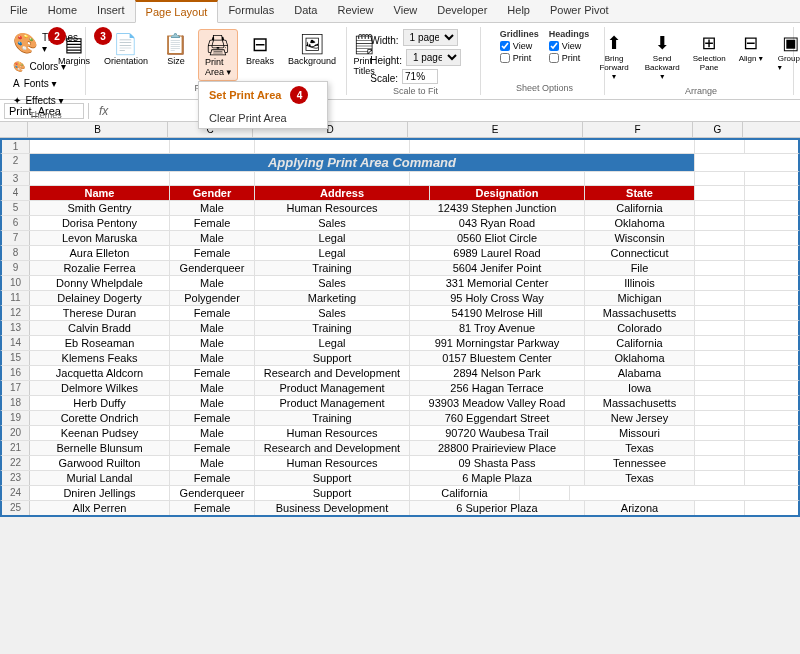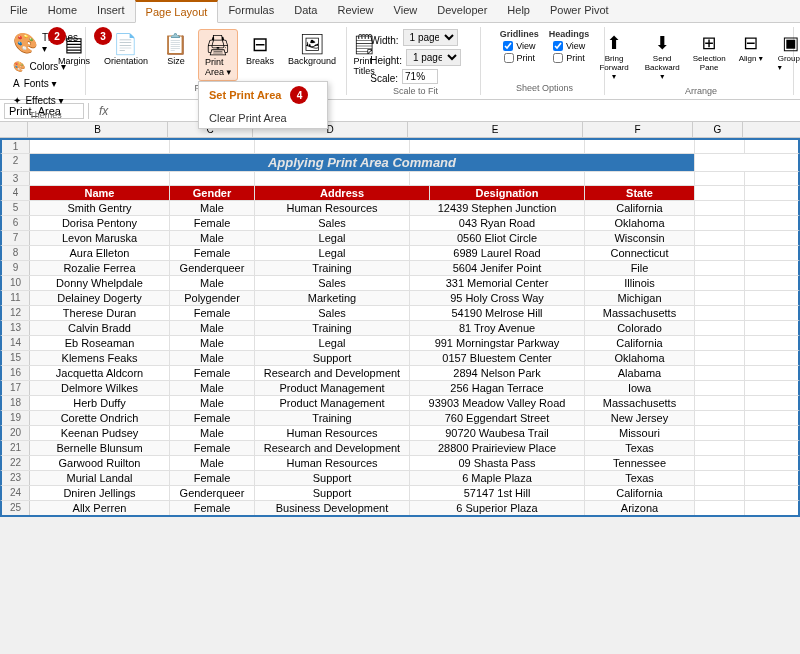--- a/index.html
+++ b/index.html
@@ -28,21 +28,21 @@
 
     
     .scale-group { min-width: 130px; }
     .scale-item { display: flex; align-items: flex-end; gap: 4px; font-size: 10px; }
     .scale-input { width: 55px; font-size: 10px; border: 1px solid #ccc; padding: 1px 2px; }
     .scale-pct { width: 36px; font-size: 10px; border: 1px solid #ccc; padding: 1px 2px; }
 
     
     .sheet-opt-group { min-width: 120px; }
     .sheet-opt-cols { display: flex; gap: 10px; }
-    .sheet-opt-col { display: flex; flex-direction: column; gap: 2px; align-items: center; }
+    .sheet-opt-col { display: flex; flex-direction: column; gap: 2px; }
     .sheet-opt-header { font-size: 9px; font-weight: bold; color: #333; }
     .checkbox-row { display: flex; align-items: center; gap: 3px; font-size: 9px; }
     input[type=checkbox] { width: 10px; height: 10px; }
 
     
     .arrange-group { min-width: 150px; }
 
     
     .formula-bar { display: flex; align-items: center; background: #fff; border-bottom: 1px solid #ccc; padding: 2px 4px; height: 22px; }
     .name-box { width: 80px; border: 1px solid #ccc; padding: 1px 4px; font-size: 11px; background: #fff; }
@@ -488,21 +488,20 @@
     <div class="grid-cell data-cell col-d" style="background:#f9f9f9">Support</div>
     <div class="grid-cell data-cell col-e" style="background:#f9f9f9">6 Maple Plaza</div>
     <div class="grid-cell data-cell col-f" style="background:#f9f9f9">Texas</div>
     <div class="grid-cell col-g"></div>
   </div>
       <div class="grid-row" style="border-left: 2px solid rgb(46, 117, 182); border-right: 2px solid rgb(46, 117, 182);">
     <div class="row-num grid-cell col-a">24</div>
     <div class="grid-cell data-cell col-b" style="background:#ffffff">Dniren Jellings</div>
     <div class="grid-cell data-cell col-c" style="background:#ffffff">Genderqueer</div>
     <div class="grid-cell data-cell col-d" style="background:#ffffff">Support</div>
-    <div class="grid-cell data-cell col-e" style="background:#ffffff">57147 1st Hill</div>
     <div class="grid-cell data-cell col-f" style="background:#ffffff">California</div>
     <div class="grid-cell col-g"></div>
   </div>
       <div class="grid-row" style="border-left: 2px solid rgb(46, 117, 182); border-right: 2px solid rgb(46, 117, 182); border-bottom: 2px solid rgb(46, 117, 182);">
     <div class="row-num grid-cell col-a">25</div>
     <div class="grid-cell data-cell col-b" style="background:#f9f9f9">Allx Perren</div>
     <div class="grid-cell data-cell col-c" style="background:#f9f9f9">Female</div>
     <div class="grid-cell data-cell col-d" style="background:#f9f9f9">Business Development</div>
     <div class="grid-cell data-cell col-e" style="background:#f9f9f9">6 Superior Plaza</div>
     <div class="grid-cell data-cell col-f" style="background:#f9f9f9">Arizona</div>

